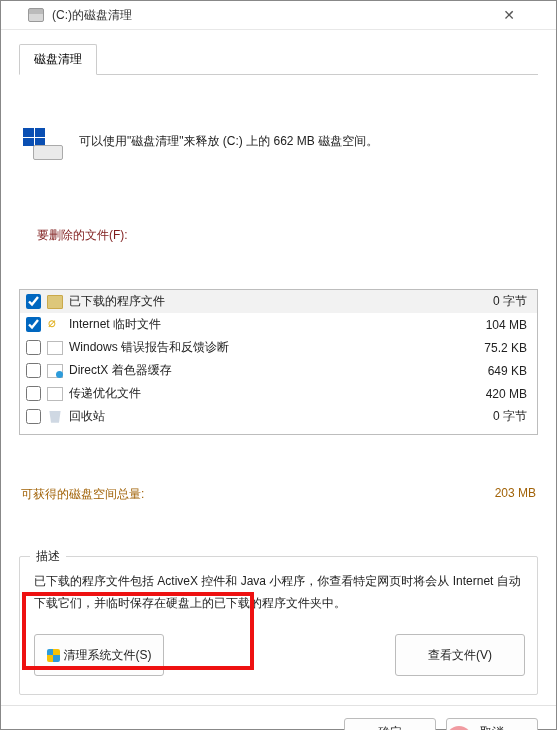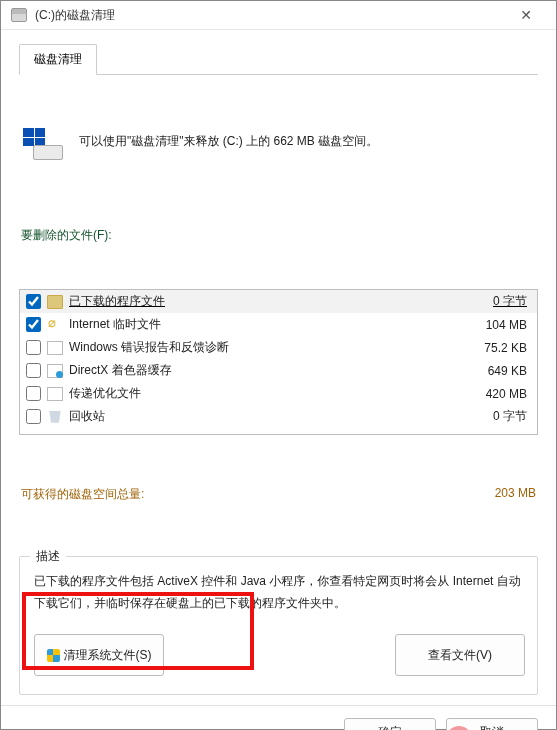--- a/index.html
+++ b/index.html
@@ -16,21 +16,21 @@
       border: 1px solid #888;
       width: 557px;
       height: 730px;
       display: flex;
       flex-direction: column;
     }
     .titlebar {
       height: 34px;
       display: flex;
       align-items: center;
-      padding: 0 10px;
+      padding: 0 27px;
       border-bottom: 1px solid #e8e8e8;
     }
     .titlebar .drive-icon {
       width: 16px; height: 14px;
       background: linear-gradient(#bbb 0 40%, #d8d8d8 40% 100%);
       border: 1px solid #999;
       border-radius: 2px;
       margin-right: 8px;
       display: inline-block;
     }
@@ -81,35 +81,35 @@
     }
     .big-drive-icon .win div { background: #0a4fb3; }
     .big-drive-icon .hdd {
       position: absolute; bottom: 0; right: 0;
       width: 30px; height: 15px;
       background: #eaeaea;
       border: 1px solid #aaa;
       border-radius: 2px;
     }
     .intro-text { padding-top: 4px; color: #222; line-height: 1.6; }
-    .section-label { margin: 6px 0 6px 2px; color: #14532d; }
+    .section-label { margin: 6px 0 6px 18px; color: #7f1d1d; }
     .file-list {
       border: 1px solid #bdbdbd;
       height: 146px;
       overflow-y: scroll;
       background: #fff;
     }
     .file-row {
       display: flex;
       align-items: center;
       padding: 2px 6px;
       height: 23px;
       gap: 6px;
     }
-    .file-row.sel { background: #f2f2f2; text-decoration: underline; }
+    .file-row.sel { background: #f2f2f2; }
     .file-row input[type=checkbox] {
       width: 15px; height: 15px;
       accent-color: #0067c0;
       cursor: pointer;
     }
     .file-icon {
       width: 16px; height: 14px;
       display: inline-block;
       flex-shrink: 0;
     }

